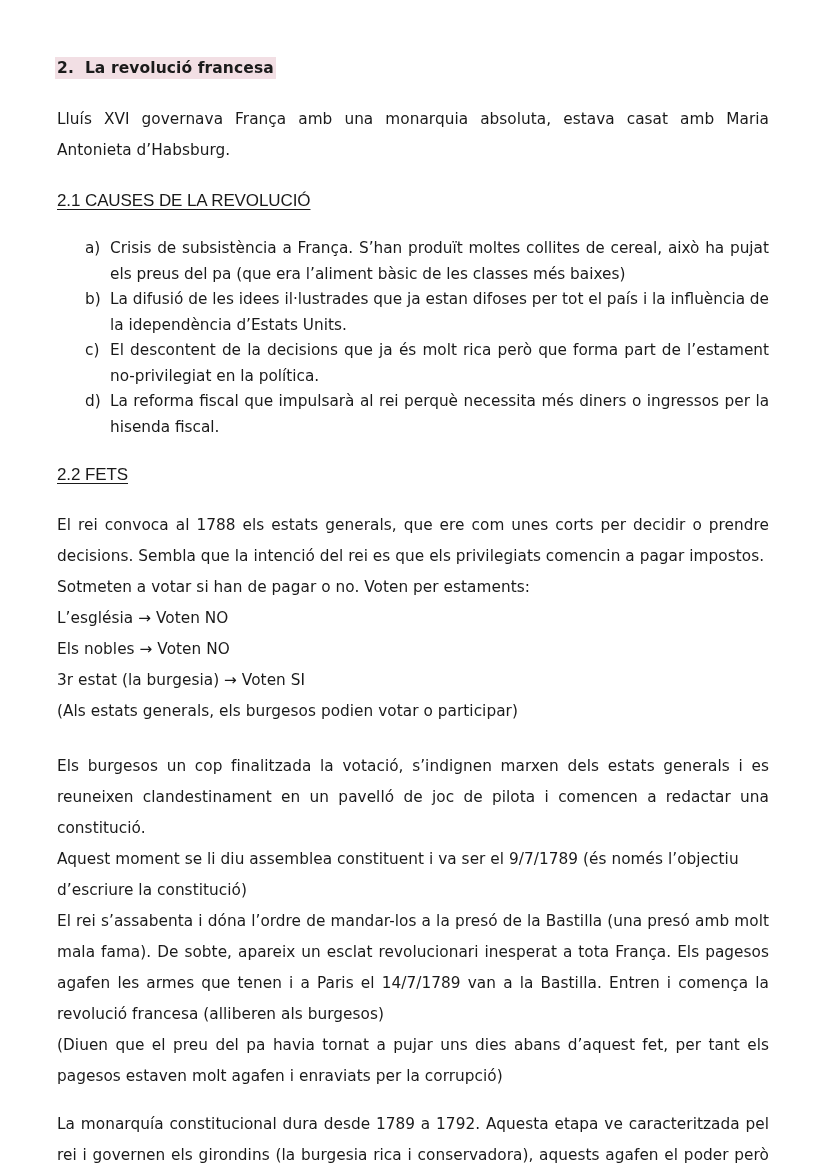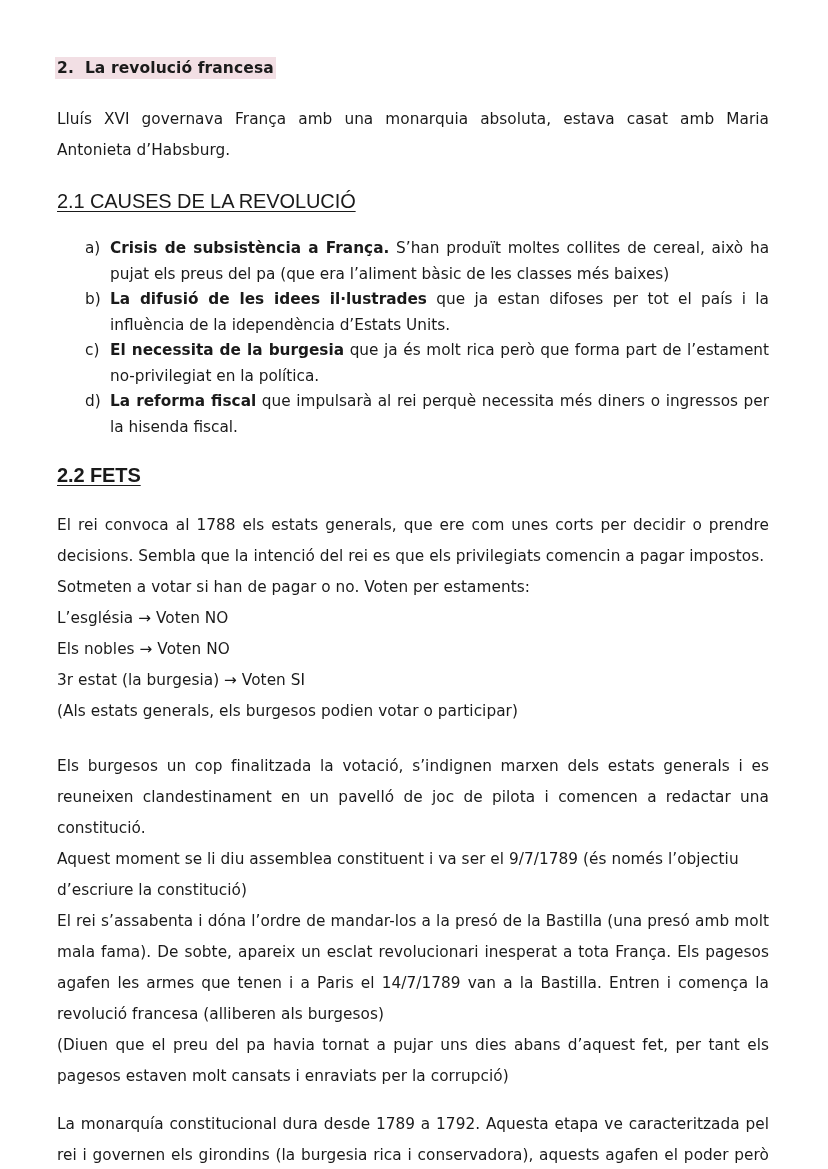--- a/index.html
+++ b/index.html
@@ -59,31 +59,31 @@
     letter-spacing: 0.05px;
   }
   .para.left { text-align: left; }
   .spacer-lg { height: 24px; }
   .spacer-md { height: 17px; }
 
   
   .sub-heading {
     margin: 0;
     font-family: "Liberation Sans", sans-serif;
-    font-size: 20px;
+    font-size: 17px;
     line-height: 22px;
     letter-spacing: -0.1px;
     color: #1a1a1a;
   }
   .sub-heading .u {
     text-decoration: underline;
     text-underline-offset: 3px;
     text-decoration-thickness: 1.4px;
   }
-  .sub-heading.bold .u { font-weight: 700; }
+  .sub-heading.bold .u { font-weight: 400; }
 
   
   .lettered-list {
     margin: 0;
     padding: 0;
     list-style: none;
   }
   .lettered-list li {
     position: relative;
     padding-left: 53px;
@@ -98,21 +98,21 @@
     left: 28px;
     top: 0;
     width: 24px;
     text-align: left;
     font-weight: 400;
     font-size: 15.3px;
     line-height: 25.5px;
   }
   .lettered-list li .body { display: inline; }
 
-  b, .b { font-weight: 700; }
+  b, .b { font-weight: 400; }
 </style>
 </head>
 <body>
 
 <div class="page">
   <div class="content">
 
     <div class="doc-title">
       <span class="hl" style="background: rgb(242, 223, 228); box-shadow: rgb(242, 223, 228) 0px 0px 0px 2px;"><span>2.</span>&nbsp;&nbsp;<span>La revolució francesa</span></span>
     </div>
@@ -133,21 +133,21 @@
       <li>
         <span class="marker">a)</span>
         <span class="body"><b>Crisis de subsistència a França.</b><span> S’han produït moltes collites de cereal, això ha pujat els preus del pa (que era l’aliment bàsic de les classes més baixes)</span></span>
       </li>
       <li>
         <span class="marker">b)</span>
         <span class="body"><b>La difusió de les idees il·lustrades</b><span> que ja estan difoses per tot el país i la influència de la idependència d’Estats Units.</span></span>
       </li>
       <li>
         <span class="marker">c)</span>
-        <span class="body"><b>El necessita de la burgesia</b><span> que ja és molt rica però que forma part de l’estament no-privilegiat en la política.</span></span>
+        <span class="body"><b>El descontent de la decisions</b><span> que ja és molt rica però que forma part de l’estament no-privilegiat en la política.</span></span>
       </li>
       <li>
         <span class="marker">d)</span>
         <span class="body"><b>La reforma fiscal</b><span> que impulsarà al rei perquè necessita més diners o ingressos per la hisenda fiscal.</span></span>
       </li>
     </ol>
 
     <div class="spacer-lg"></div>
 
     <div class="sub-heading bold">
@@ -163,20 +163,20 @@
     <p class="para left">3r estat (la burgesia) → Voten SI</p>
     <p class="para left">(Als estats generals, els burgesos podien votar o participar)</p>
 
     <div class="spacer-lg"></div>
 
     <p class="para">Els burgesos un cop finalitzada la votació, s’indignen marxen dels estats generals i es reuneixen clandestinament en un pavelló de joc de pilota i comencen a redactar una constitució.</p>
 
 
     <p class="para left">Aquest moment se li diu assemblea constituent i va ser el 9/7/1789 (és només l’objectiu d’escriure la constitució)</p>
     <p class="para">El rei s’assabenta i dóna l’ordre de mandar-los a la presó de la Bastilla (una presó amb molt mala fama). De sobte, apareix un esclat revolucionari inesperat a tota França. Els pagesos agafen les armes que tenen i a Paris el  14/7/1789 van a la Bastilla. Entren i comença la revolució francesa (alliberen als burgesos)</p>
-    <p class="para">(Diuen que el preu del pa havia tornat a pujar uns dies abans d’aquest fet, per tant els pagesos estaven molt cansats i enraviats per la corrupció)</p>
+    <p class="para">(Diuen que el preu del pa havia tornat a pujar uns dies abans d’aquest fet, per tant els pagesos estaven molt agafen i enraviats per la corrupció)</p>
 
     <div class="spacer-md"></div>
 
     <p class="para">La monarquía constitucional dura desde 1789 a 1792. Aquesta etapa ve caracteritzada pel rei i governen els girondins (la burgesia rica i conservadora), aquests agafen el poder però mantenen al rei.</p>
 
   </div>
 </div>
 
 </body></html>

